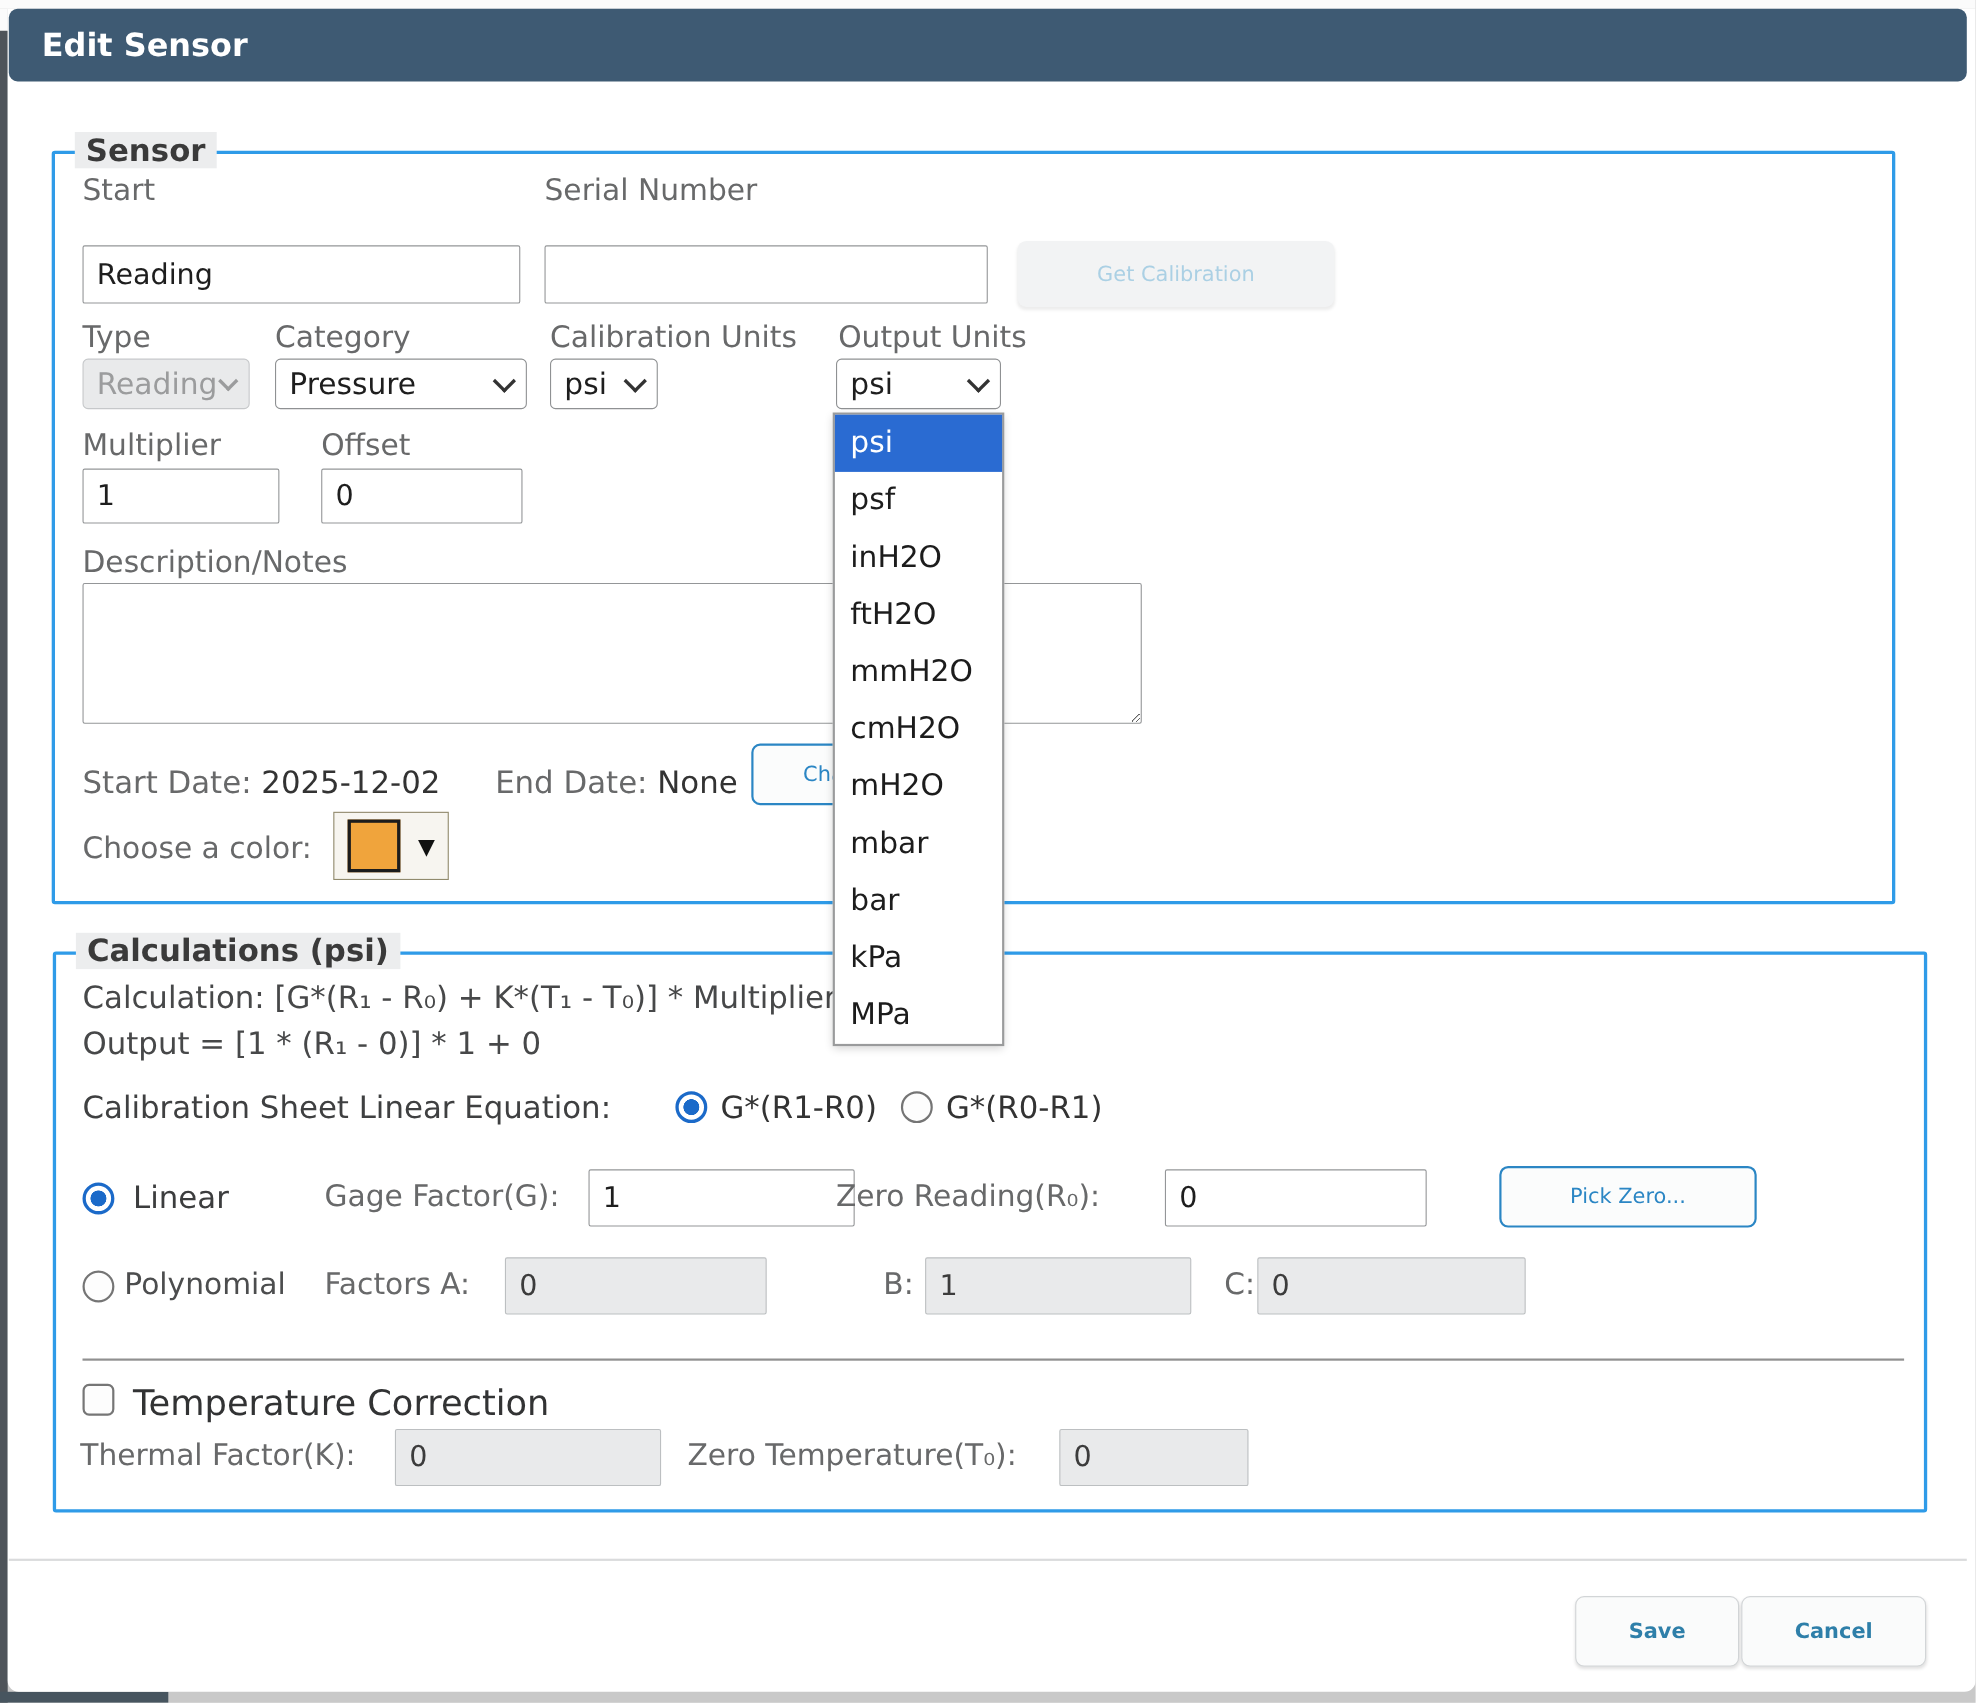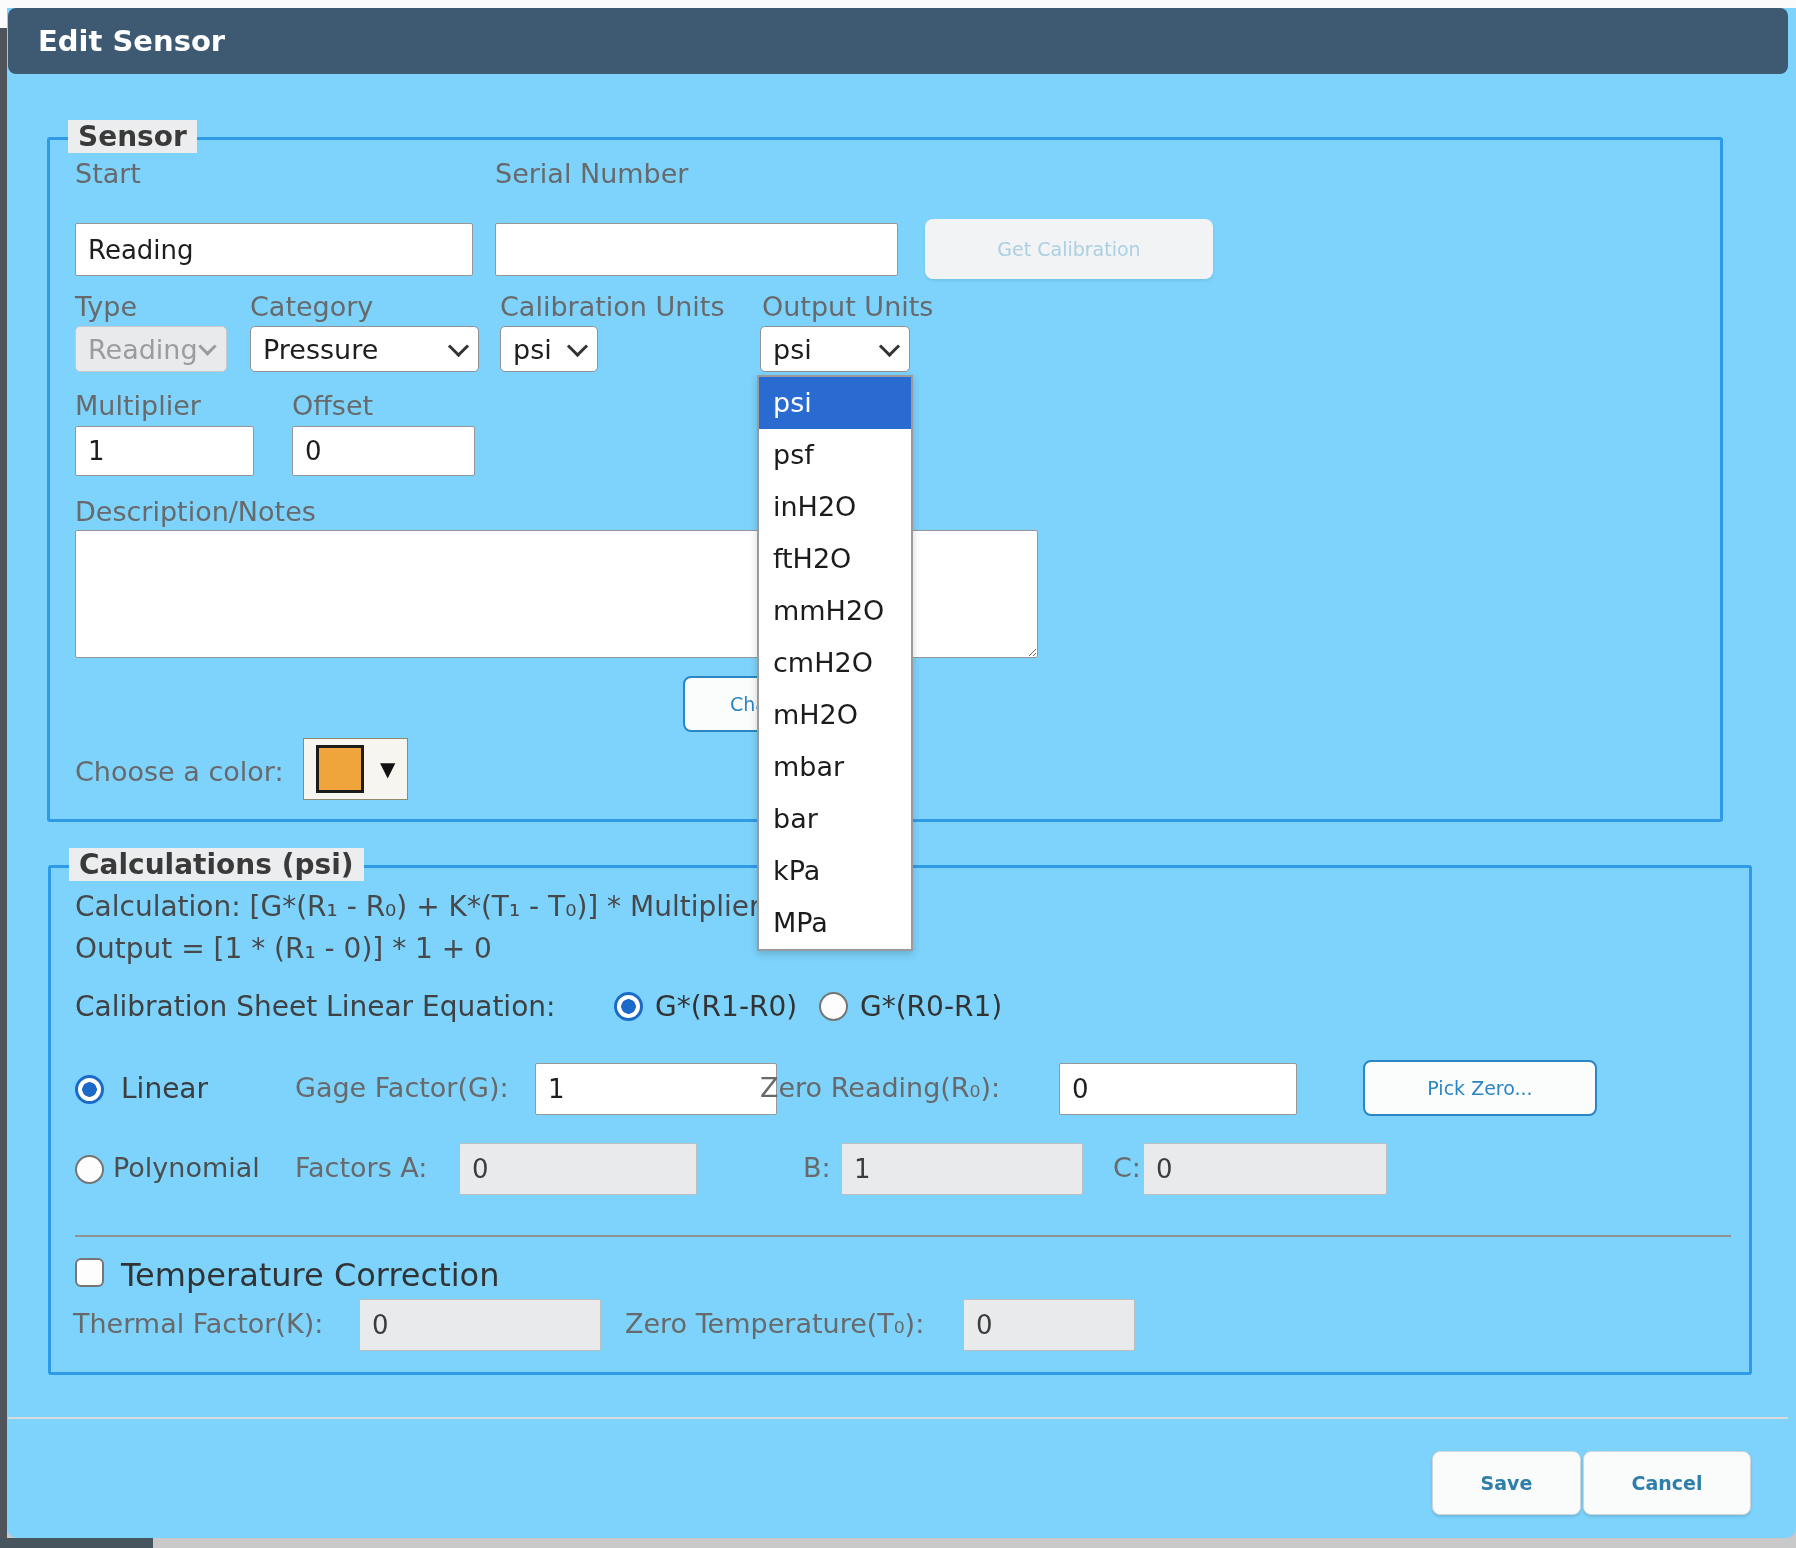--- a/index.html
+++ b/index.html
@@ -4,21 +4,21 @@
 <style>
   html,body{margin:0;padding:0;}
   body{
     width:1796px;height:1548px;position:relative;overflow:hidden;
     background:#c9c9c9;
     font-family:"DejaVu Sans","Liberation Sans",sans-serif;
     -webkit-font-smoothing:antialiased;
   }
   .abs{position:absolute;}
   .dialog{position:absolute;left:7px;top:8px;width:1789px;height:1530px;
-    background:#7dd3fc;border-radius:0 0 10px 10px;}
+    background:#ffffff;border-radius:0 0 10px 10px;}
   .edge-top{left:0;top:0;width:1796px;height:8px;background:#fbfbfb;}
   .edge-left-top{left:0;top:8px;width:7px;height:20px;background:#fbfbfb;}
   .edge-left{left:0;top:28px;width:7px;height:1520px;background:#4e545a;}
   .edge-bottom-left{left:0;top:1538px;width:153px;height:10px;background:#47555f;}
 
   .titlebar{left:1px;top:0;width:1780px;height:66px;background:#3e5a73;border-radius:8px;
     color:#fff;font-size:29px;font-weight:bold;line-height:66px;padding-left:30px;box-sizing:border-box;}
 
   .fieldset{border:3px solid #2f9be8;border-radius:3px;box-sizing:border-box;}
   .legend{position:absolute;top:-20px;left:18px;background:#ecedee;padding:0 10px;
@@ -117,20 +117,27 @@
 
     <div class="abs lbl" style="left:25px;top:250px;">Multiplier</div>
     <input class="abs inp" style="left: 25px; top: 286px; width: 179px; height: 50px;" value="1">
 
     <div class="abs lbl" style="left:242px;top:250px;">Offset</div>
     <input class="abs inp" style="left: 242px; top: 286px; width: 183px; height: 50px;" value="0">
 
     <div class="abs lbl" style="left:25px;top:356px;">Description/Notes</div>
     <textarea class="abs inp" style="left: 25px; top: 390px; width: 963px; height: 128px;"></textarea>
 
+    <div class="abs" style="left:25px;top:555px;font-size:28px;white-space:nowrap;">
+      <span class="lbl" style="font-size:28px;">Start Date:</span>
+      <span class="dark">2025-12-02</span>
+      <span style="display:inline-block;width:32px;"></span>
+      <span class="lbl" style="font-size:28px;">End Date:</span>
+      <span class="dark">None</span>
+    </div>
 
     <div class="abs btn btn-outline" style="left:633px;top:536px;width:185px;height:56px;">Change...</div>
 
     <div class="abs lbl" style="left:25px;top:616px;">Choose a color:</div>
     <div class="abs colorbtn" style="left:253px;top:598px;width:105px;height:62px;">
       <span class="swatch" style="background: rgb(240, 164, 60);"></span>
       <span class="caret-down">▼</span>
     </div>
   </div>
 

